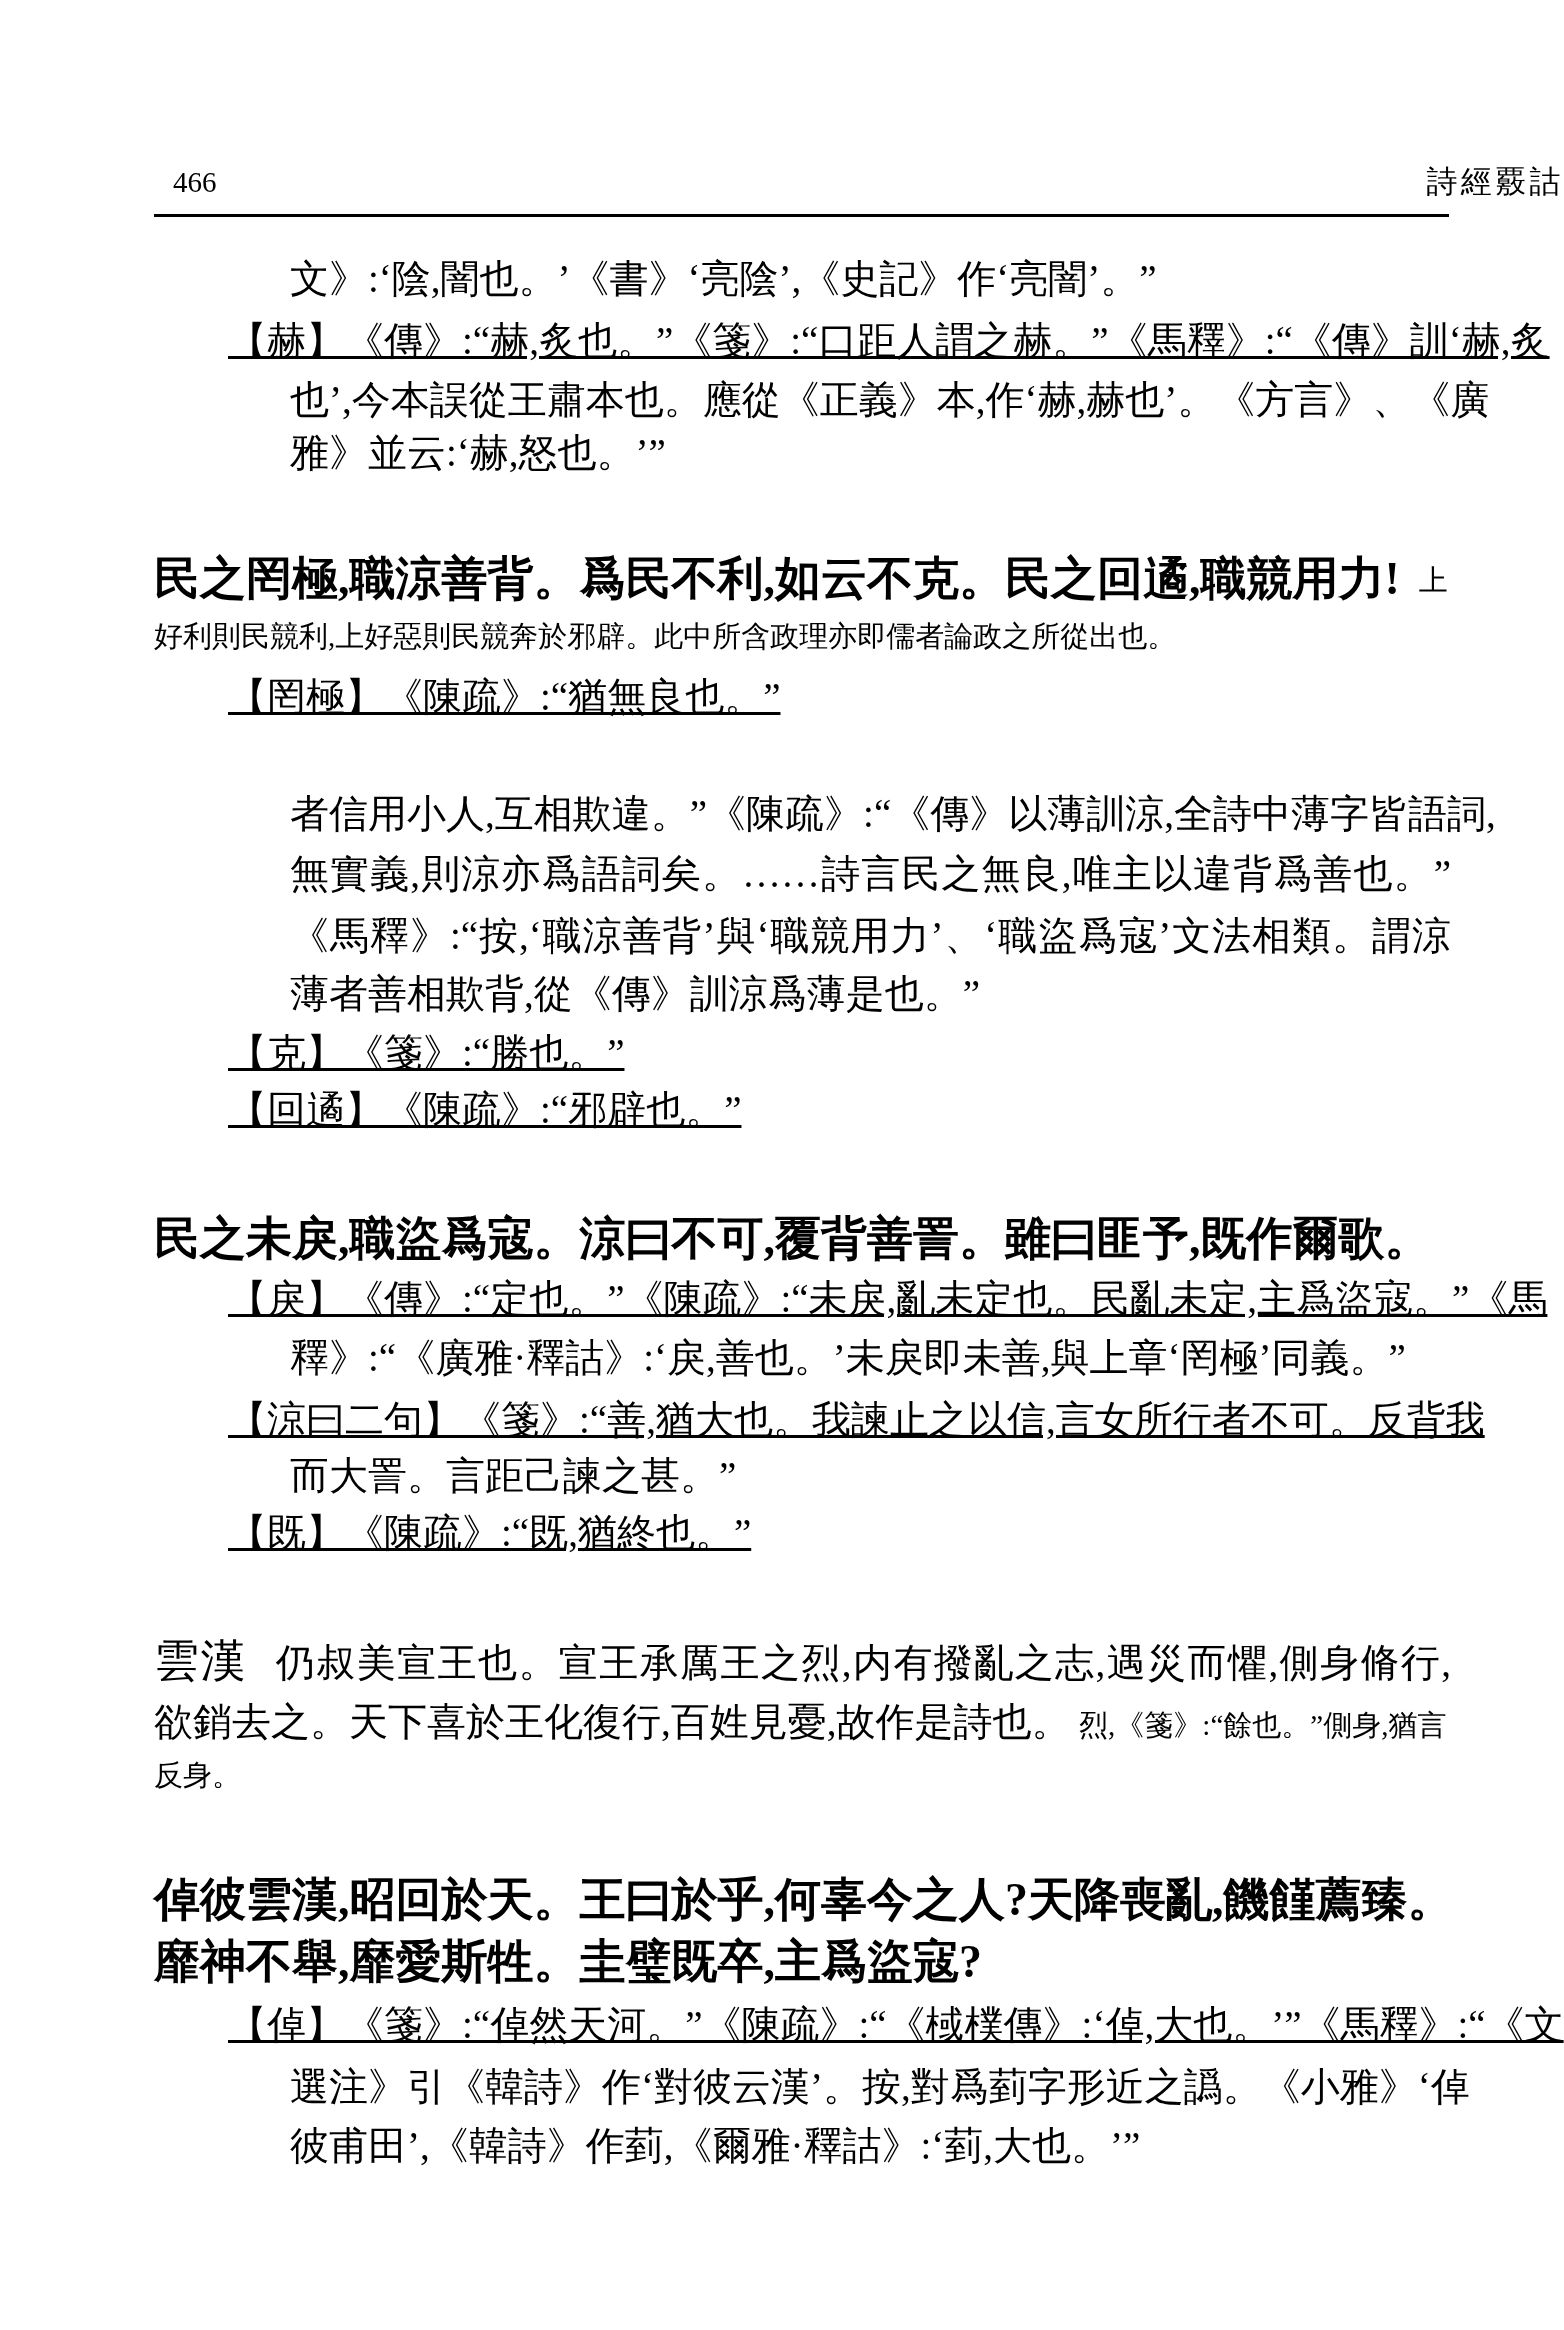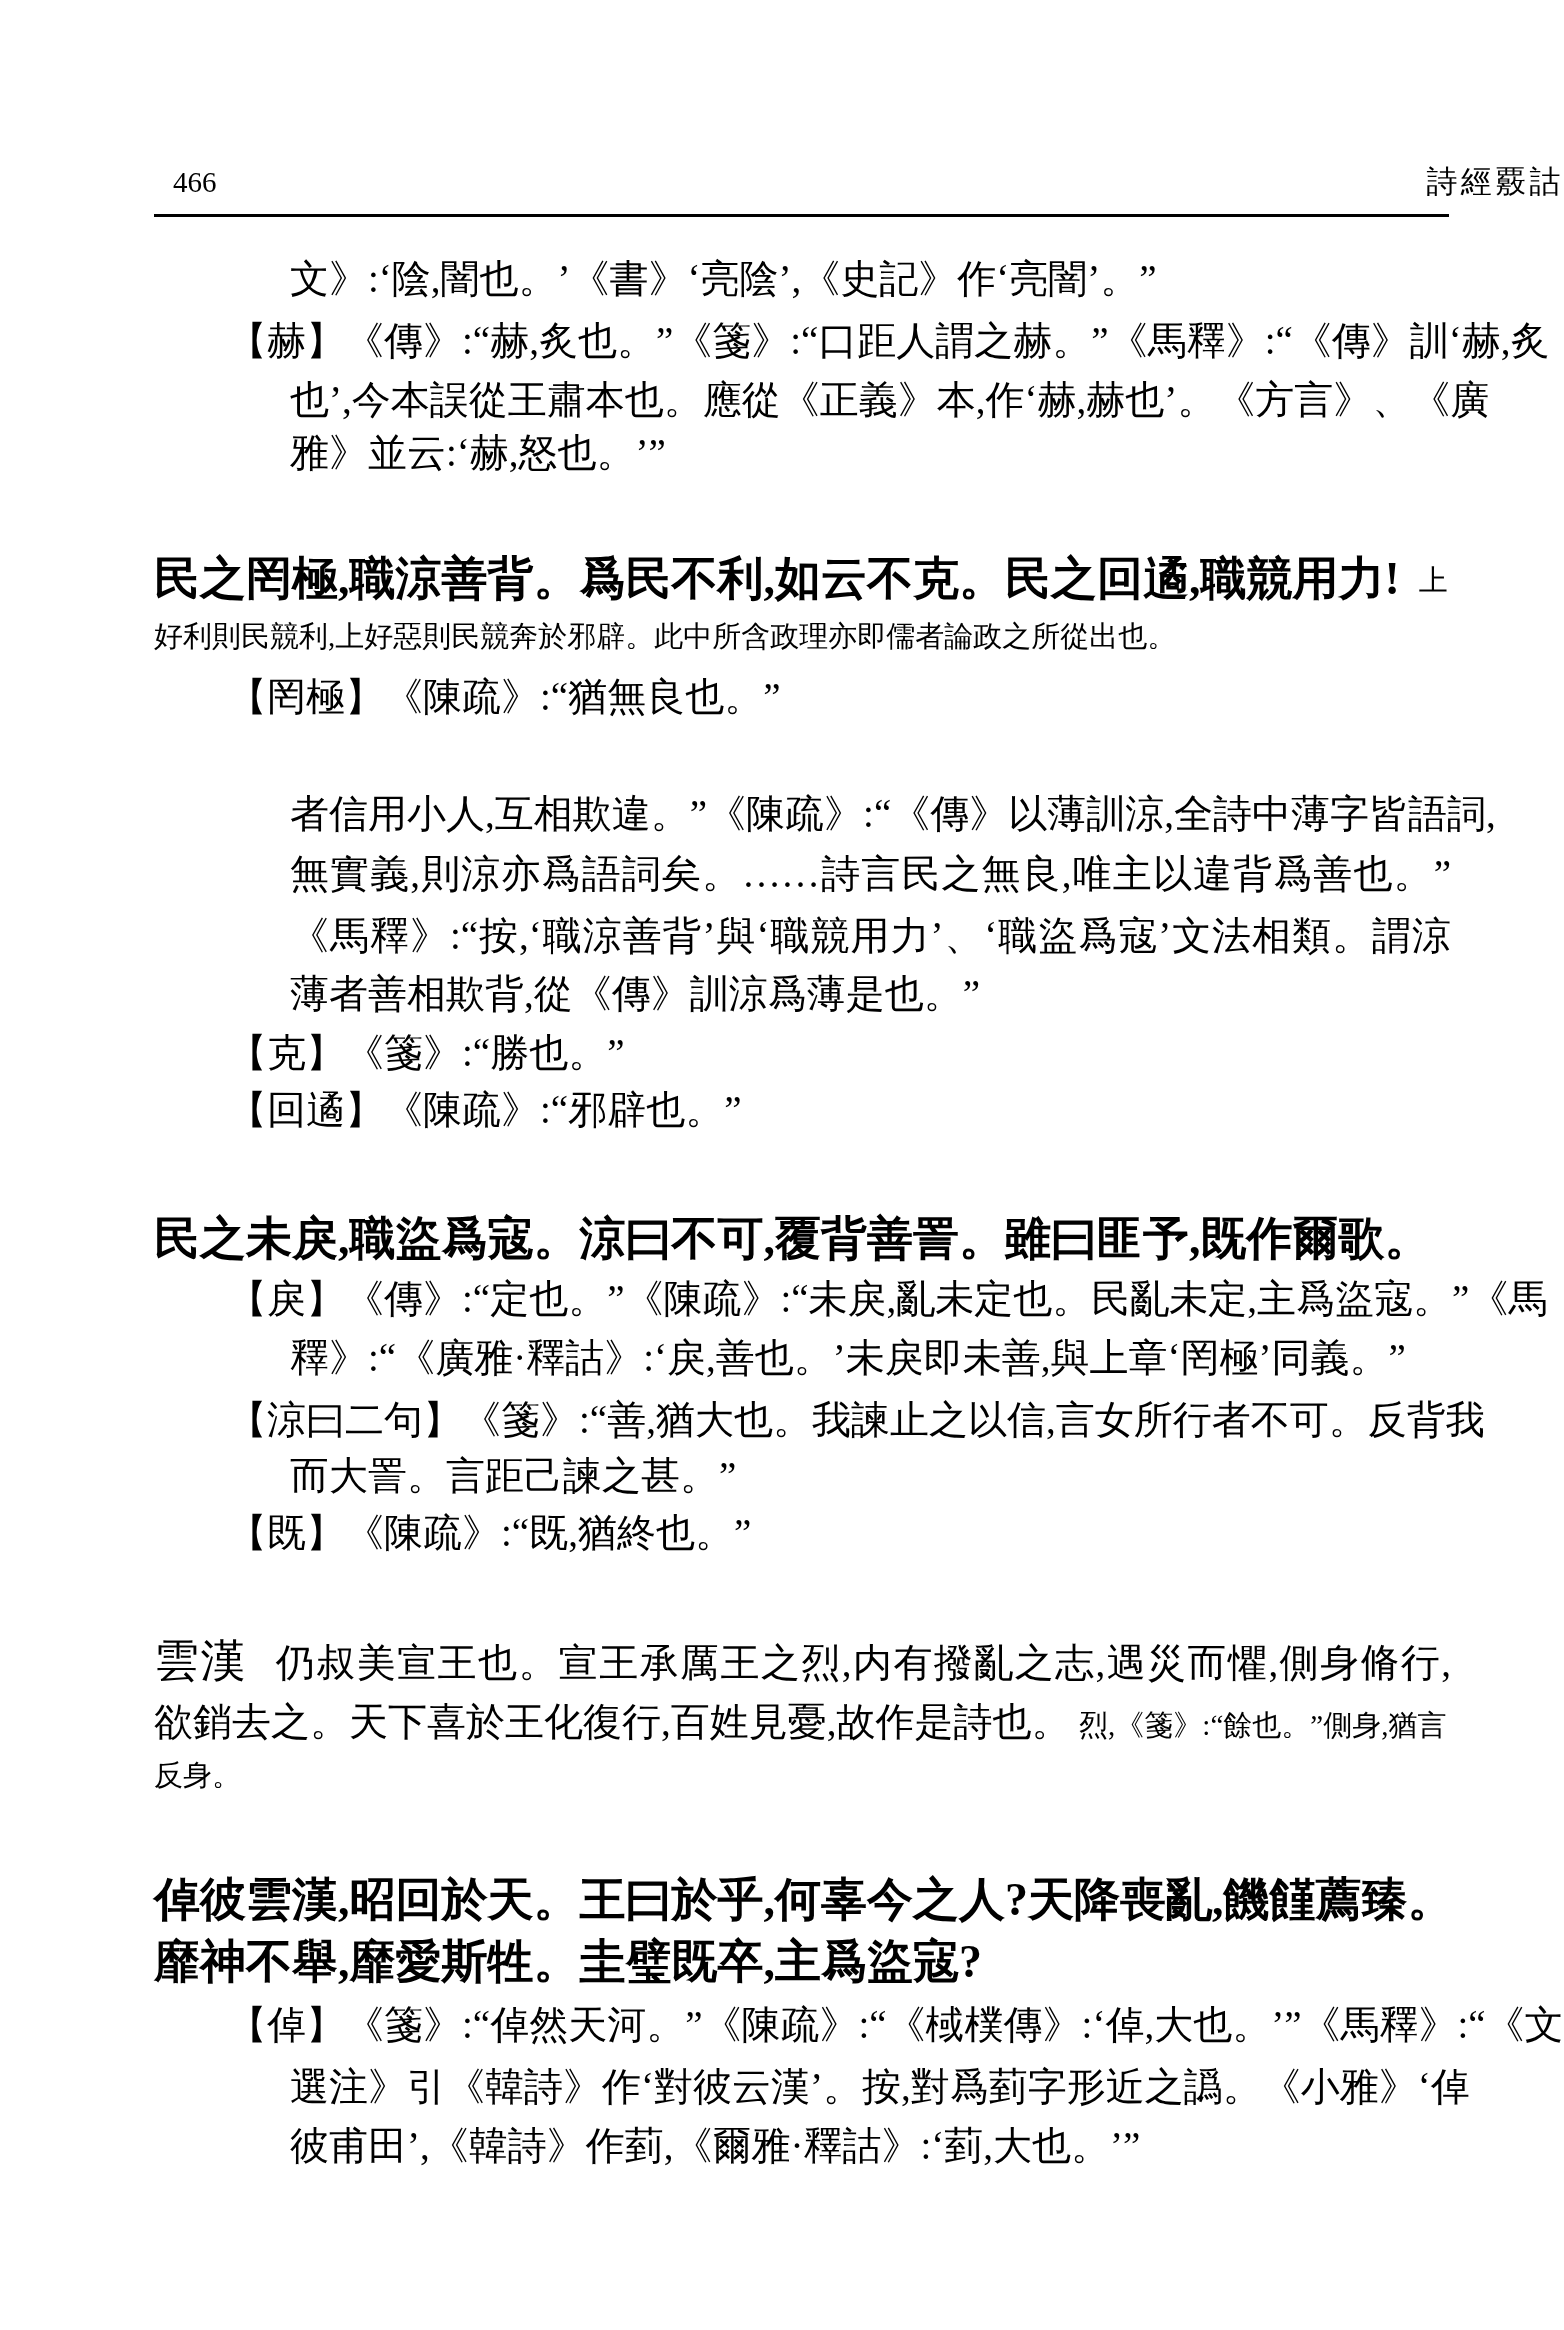--- a/index.html
+++ b/index.html
@@ -10,21 +10,21 @@
     background:#ffffff;
     color:#000;
     font-family:"Liberation Serif","DejaVu Serif",serif;
     overflow:hidden;
   }
   .line{position:absolute;white-space:nowrap;}
   .t-reg{font-size:39px;line-height:45px;}
   .t-verse{font-size:46px;line-height:50px;font-weight:bold;}
   .t-small{font-size:29px;line-height:33px;}
   .x0{left:154px;}
-  .x1{left:228px;}
+  .x1{left:228px;text-decoration:underline;}
   .x2{left:290px;}
   .x0.fill{width:1297px;}
   .x1.fill{width:1223px;}
   .x2.fill{width:1161px;}
   .fill{text-align:justify;text-align-last:justify;}
   .hdr-pageno{position:absolute;left:173px;top:165px;font-size:29px;line-height:34px;}
   .hdr-title{position:absolute;left:0;top:165px;width:1564px;text-align:right;font-size:31px;line-height:34px;letter-spacing:3.4px;}
   .hdr-rule{position:absolute;left:154px;top:214px;width:1295px;height:3.4px;background:#000;}
   .sect-title{font-size:45px;font-weight:normal;}
   .sect-preface{margin-left:29px;}

